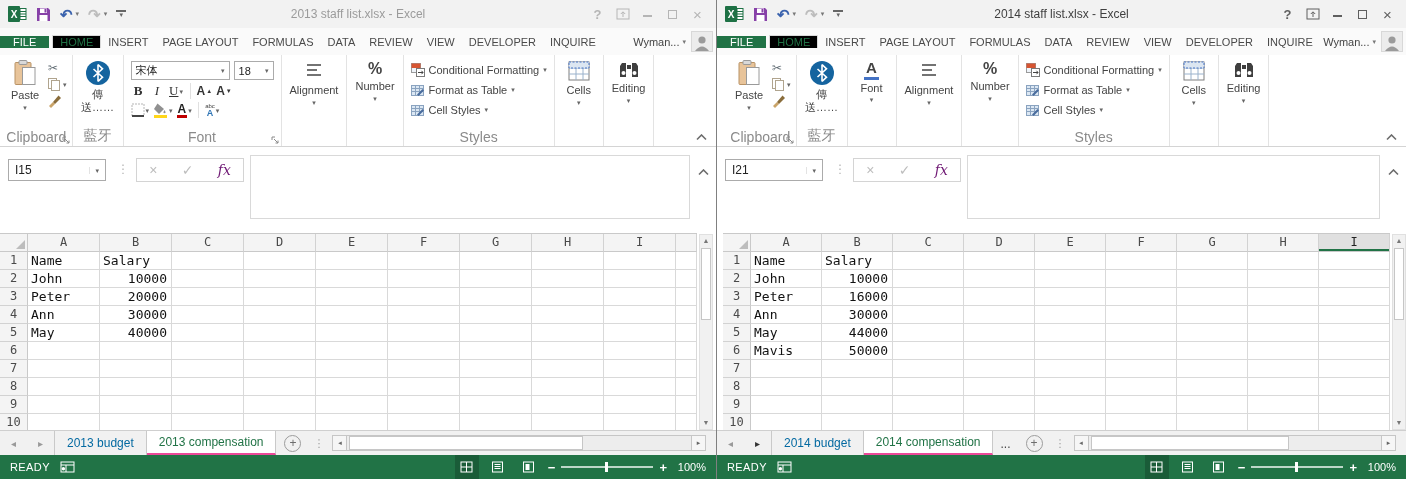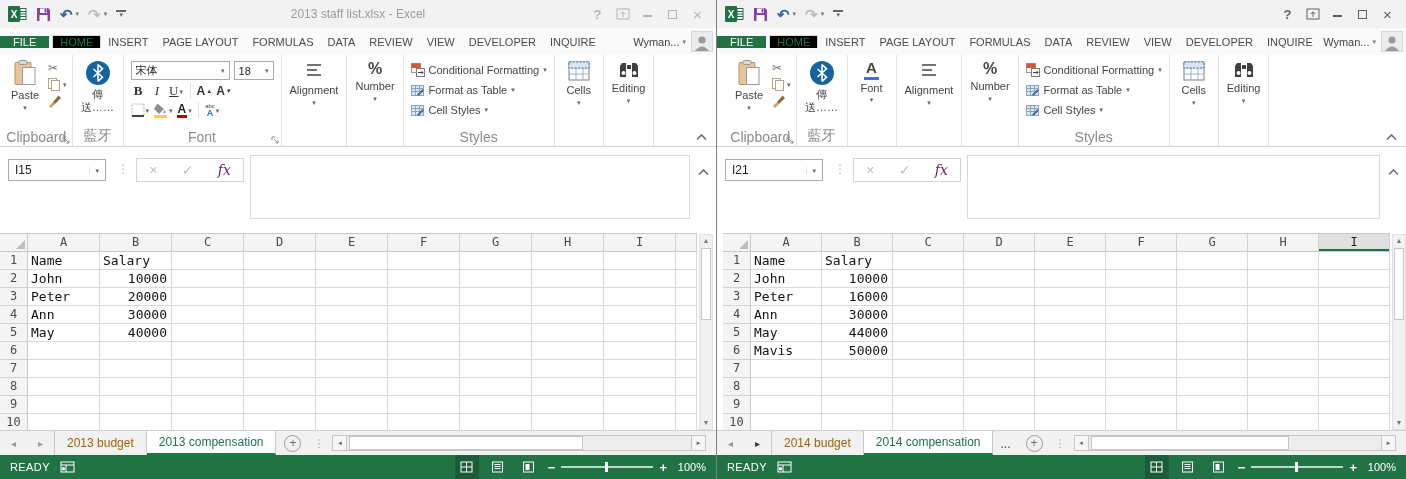--- a/index.html
+++ b/index.html
@@ -119,24 +119,24 @@
 .win-right .vscroll{left:675px}
 .sarrow{font-size:7px;color:#777;line-height:10px}
 .vthumb{width:10px;height:72px;background:#fff;border:1px solid #c6c6c6;margin-top:2px}
 .vspace{flex:1}
 
 
 .sheetbar{position:absolute;left:0;right:0;top:430px;height:25px;background:#f1f1f1;
   border-top:1px solid #cfcfcf;display:flex;align-items:stretch}
 .snav{width:27px;display:flex;align-items:center;justify-content:center;color:#9a9a9a;font-size:10px}
 .win-right .snav.next{color:#333}
-.stab{padding:0 12px;display:flex;align-items:center;font-size:12px;color:#a16207;
+.stab{padding:0 12px;display:flex;align-items:center;font-size:12px;color:#0369a1;
   border-right:1px solid #c9c9c9;white-space:nowrap}
 .stab:first-of-type{border-left:1px solid #c9c9c9}
-.stab.active{background:#fff;color:#217346;border-bottom:2px solid #15803d}
+.stab.active{background:#fff;color:#217346;border-bottom:2px solid #ec4899}
 .smore{padding:0 7px;display:flex;align-items:flex-end;font-size:12px;color:#444;padding-bottom:4px}
 .addsheet{width:17px;height:17px;border:1px solid #9c9c9c;border-radius:50%;color:#6d6d6d;
   display:flex;align-items:center;justify-content:center;font-size:12px;margin:auto 8px;line-height:1}
 .sdots{color:#a2a2a2;margin:auto 4px;font-size:11px}
 .hscroll{flex:1;margin:4px 10px 4px 4px;display:flex;align-items:stretch}
 .harrow{width:15px;background:#f6f6f6;border:1px solid #c6c6c6;display:flex;align-items:center;
   justify-content:center;font-size:7px;color:#666}
 .htrack{flex:1;border-top:1px solid #c6c6c6;border-bottom:1px solid #c6c6c6;position:relative;background:#ededed}
 .hthumb{position:absolute;left:2px;top:0;bottom:0;width:68%;background:#fff;border:1px solid #c6c6c6}
 
@@ -678,20 +678,21 @@
               <rect x="8.5" y="2" width="2" height="3.5" fill="#8741a8"></rect>
               <rect x="3.5" y="8" width="8" height="6" fill="#fff"></rect>
             </svg>
       </span>
       <span class="undo-g">↶</span>
       <span class="mini-caret">▾</span>
       <span class="redo-g">↷</span>
       <span class="mini-caret">▾</span>
       <span class="customize">▾</span>
     </div>
+    <div class="title-text">2014 staff list.xlsx - Excel</div>
     <div class="winctrl">
       <span class="wbtn helpq">?</span>
       <span class="wbtn">
         <svg width="14" height="12" viewBox="0 0 14 12">
               <rect x="1" y="1" width="12" height="10" fill="none" stroke="currentColor"></rect>
               <path d="M7 9 V4 M4.8 6 L7 3.8 L9.2 6" fill="none" stroke="currentColor"></path>
             </svg>
       </span>
       <span class="wbtn">
             <span class="minbox"></span>

